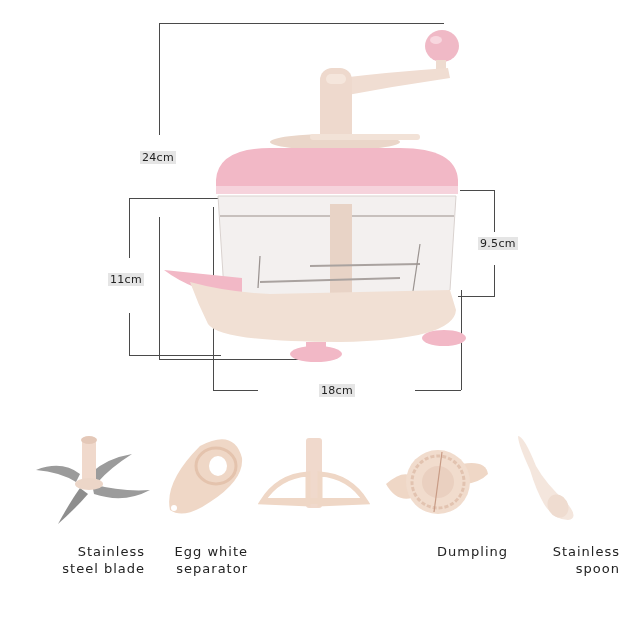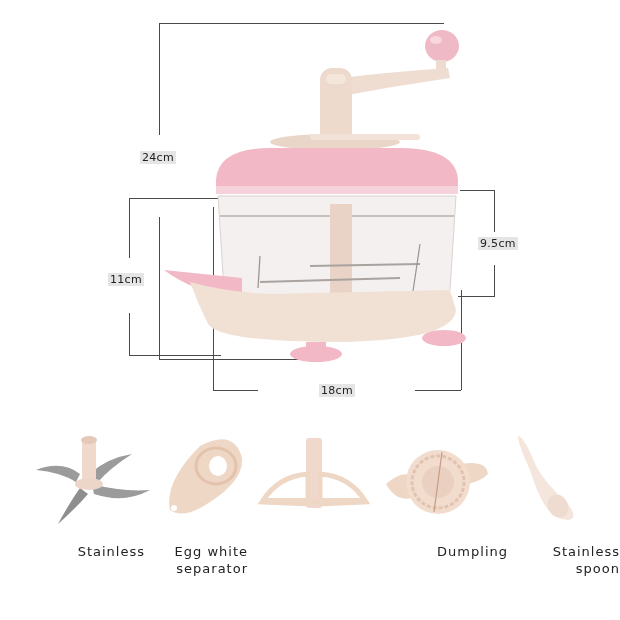--- a/index.html
+++ b/index.html
@@ -118,20 +118,21 @@
   <line x1="60" y1="12" x2="52" y2="72" stroke="#c89b85" stroke-width="1.2"></line>
 </svg>
 
 <svg class="abs" style="left:510px;top:432px;" width="80" height="96" viewBox="0 0 80 96">
   <path d="M8 4 Q14 4 26 34 Q36 52 56 70 Q70 86 58 88 Q44 88 34 72 Q26 58 20 38 Q8 12 8 4 Z" fill="#f4e6dd"></path>
   <ellipse cx="48" cy="74" rx="10" ry="12" fill="#efdcd0" transform="rotate(-30 48 74)"></ellipse>
 </svg>
 
 <div class="acc-label" style="left:25px;top:543px;">
   <div>Stainless</div>
+  <div>steel blade</div>
 </div>
 <div class="acc-label" style="left:128px;top:543px;">
   <div>Egg white</div>
   <div>separator</div>
 </div>
 <div class="acc-label" style="left:250px;top:543px;">
 </div>
 <div class="acc-label" style="left:384px;top:543px;width:124px;">
   <div>Dumpling</div>
 </div>

